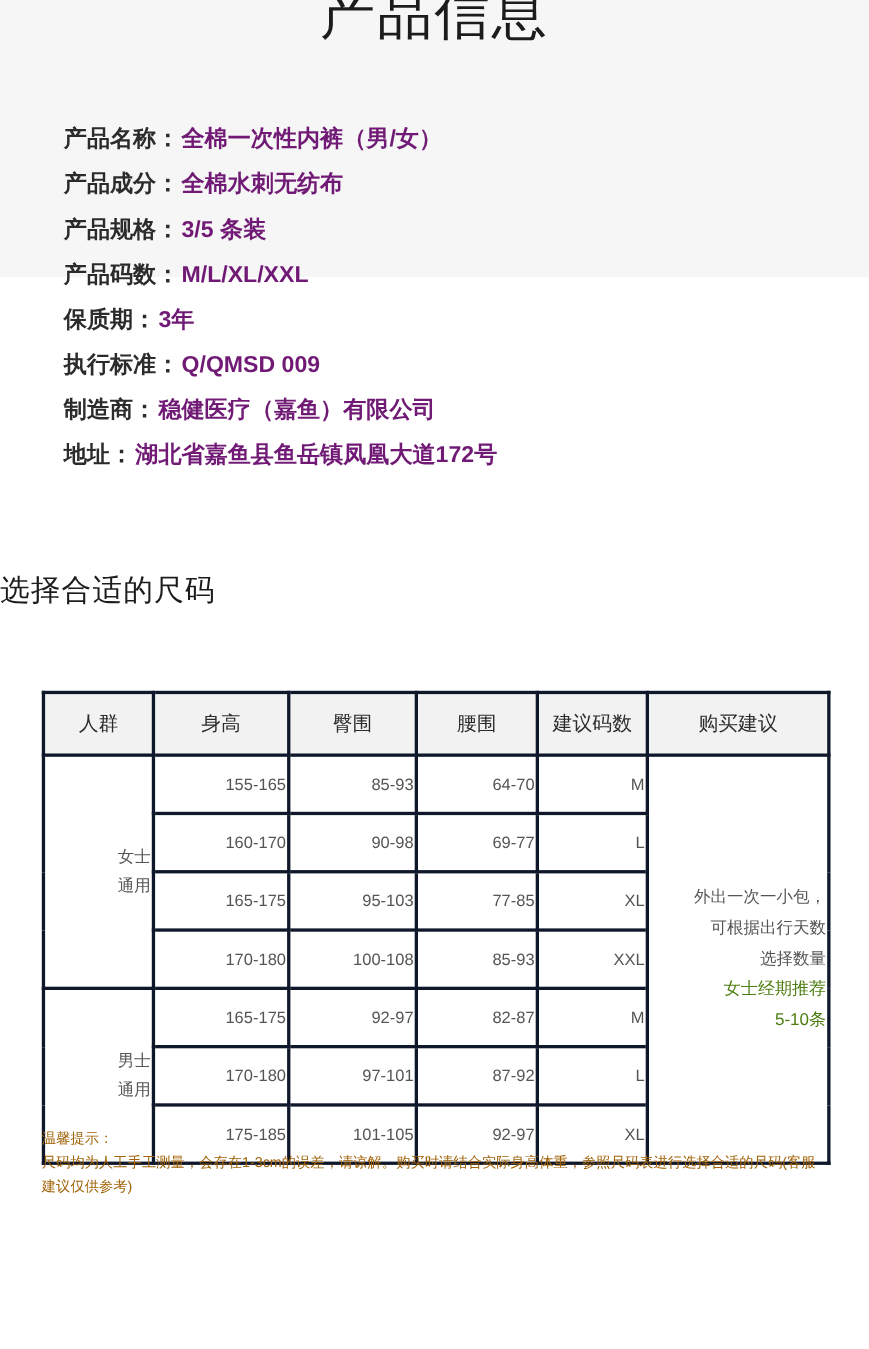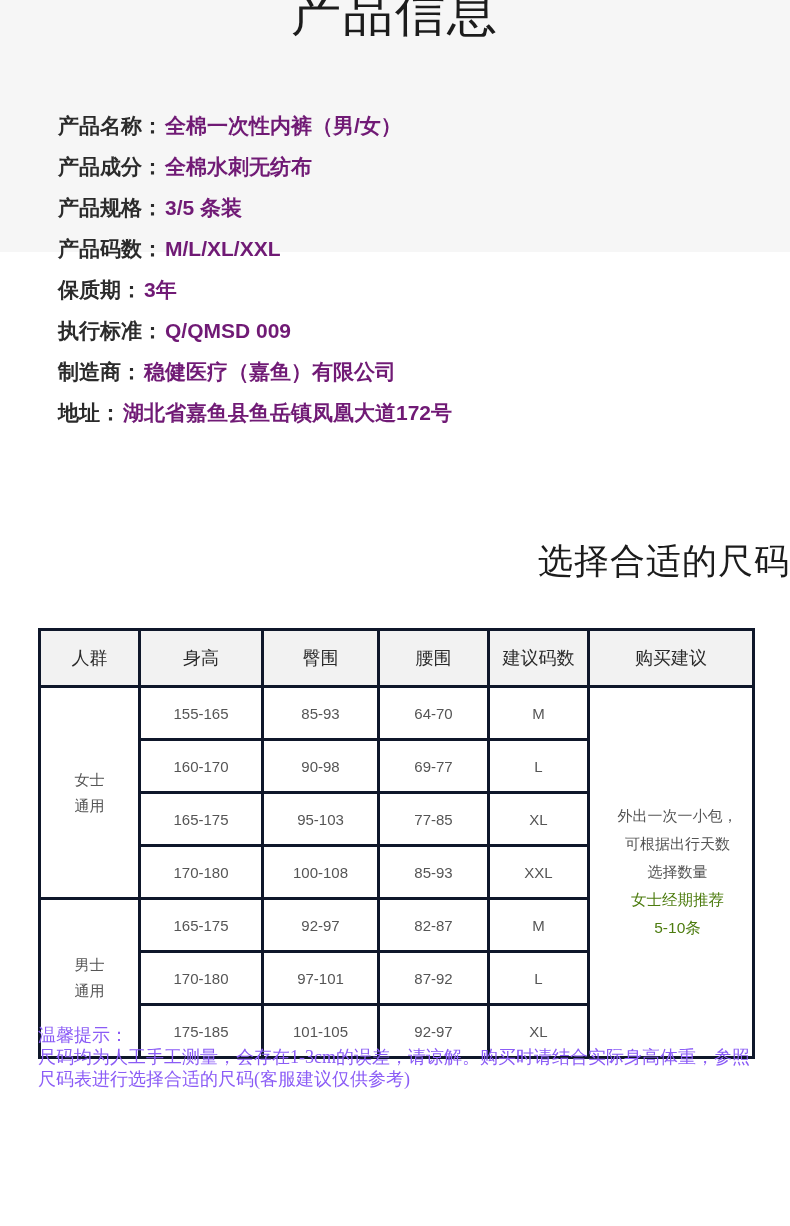--- a/index.html
+++ b/index.html
@@ -68,25 +68,24 @@
     color: #701a75;
     margin-left: 2px;
   }
 
   
   .section-heading {
     position: absolute;
     top: 518px;
     left: 0;
     width: 790px;
-    text-align: right;
-    font-size: 35px;
+    text-align: left;
+    font-size: 27px;
     color: #1c1c1c;
     letter-spacing: 1px;
-    margin-top: 20px;
   }
 
   
   .size-table {
     position: absolute;
     top: 628px;
     left: 38px;
     width: 714px;
     border-collapse: collapse;
     table-layout: fixed;
@@ -103,20 +102,21 @@
   }
   .size-table thead th {
     height: 52px;
     background: #f2f2f2;
     font-size: 18px;
     color: #2b2b2b;
   }
   .size-table tbody td {
     height: 48px;
     font-size: 15px;
+    text-align: right;
   }
   .group-cell {
     font-size: 18px;
     color: #2b2b2b;
     line-height: 26px;
   }
   .advice-cell {
     font-size: 15px;
     color: #555555;
     line-height: 28px;
@@ -133,24 +133,23 @@
   .col-waist { width: 110px; }
   .col-size { width: 100px; }
   .col-advice { width: 165px; }
 
   
   .footnote {
     position: absolute;
     top: 1024px;
     left: 38px;
     width: 716px;
-    font-size: 18px;
+    font-size: 13px;
     line-height: 22px;
-    color: #8b5cf6;
-    font-family: Liberation Serif, serif;
+    color: #a16207;
   }
   .footnote-title {
     display: block;
   }
   .footnote-body {
     display: block;
   }
 </style>
 </head>
 <body>

